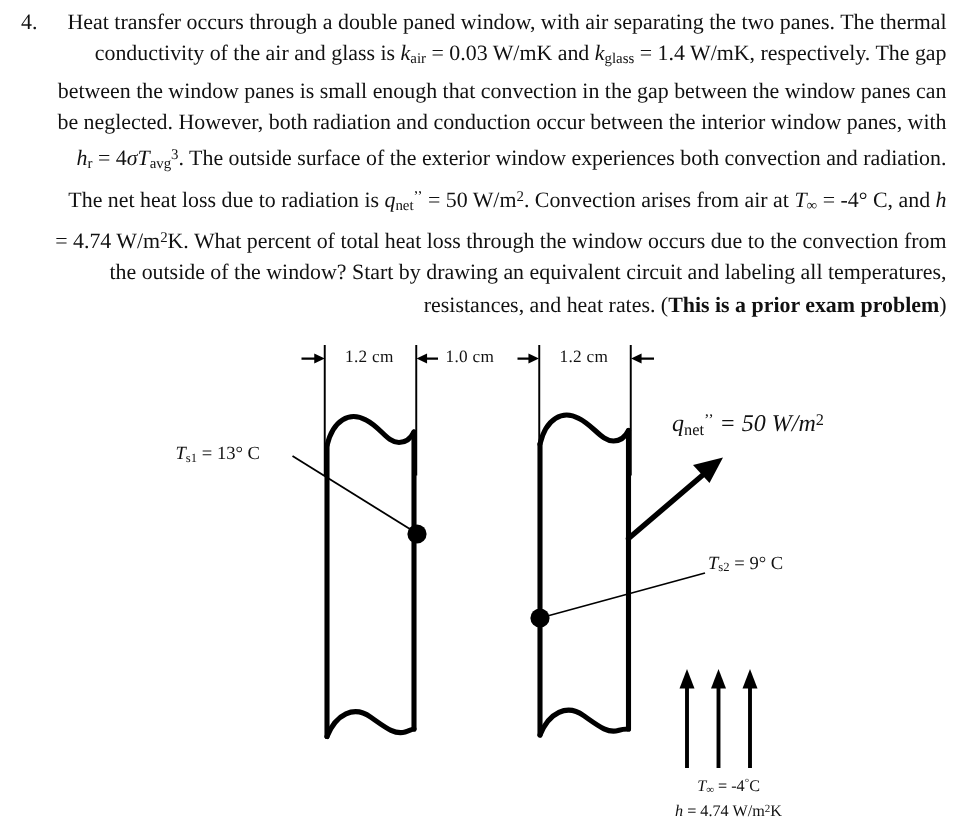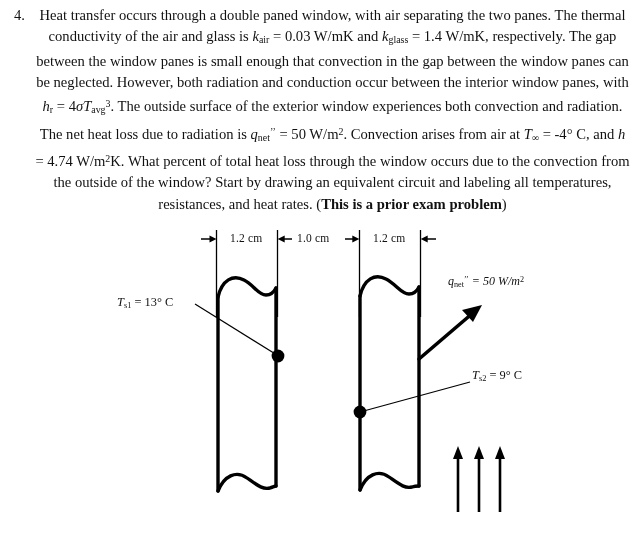--- a/index.html
+++ b/index.html
@@ -35,21 +35,21 @@
     font-size: 14.6px;
     line-height: 21.2px;
     text-align: left;
     padding-left: 6px;
     box-sizing: border-box;
   }
   .prob-body {
     flex: 1 1 auto;
     font-size: 14.6px;
     line-height: 21.2px;
-    text-align: center;
+    text-align: right;
   }
   .prob-body p {
     margin: 0;
   }
   i.v { font-style: italic; }
   b.bd { font-weight: bold; }
   sub.s {
     font-size: 0.68em;
     vertical-align: -0.22em;
     font-style: normal;
@@ -79,21 +79,21 @@
     color: #111111;
   }
   .dim-label {
     font-size: 11.5px;
     letter-spacing: 0.2px;
   }
   .temp-label {
     font-size: 12.4px;
   }
   .flux-label {
-    font-size: 12px;
+    font-size: 16px;
     font-style: italic;
   }
   .amb-label {
     font-size: 10.8px;
     line-height: 12.6px;
   }
 </style>
 </head>
 <body>
 
@@ -192,14 +192,18 @@
   <div class="fig-label dim-label" style="left:230px; top:10px;">1.2 cm</div>
   <div class="fig-label dim-label" style="left:297px; top:10px;">1.0 cm</div>
   <div class="fig-label dim-label" style="left:373px; top:10px;">1.2 cm</div>
 
   <div class="fig-label temp-label" style="left:117px; top:73px;"><i class="v">T</i><sub class="s">s1</sub><span> = 13° C</span></div>
 
   <div class="fig-label temp-label" style="left:472px; top:146px;"><i class="v">T</i><sub class="s">s2</sub><span> = 9° C</span></div>
 
   <div class="fig-label flux-label" style="left:448px; top:52px;"><span>q</span><sub class="s">net</sub><sup class="s">’’</sup><span> = 50 W/m</span><sup class="s">2</sup></div>
 
+  <div class="fig-label amb-label" style="left:450px; top:294px;">
+    <div><i class="v">T</i><sub class="s">∞</sub><span> = -4</span><sup class="s">°</sup><span>C</span></div>
+    <div><i class="v">h</i><span> = 4.74 W/m</span><sup class="s">2</sup><span>K</span></div>
+  </div>
 
 </div>
 
 </body></html>

